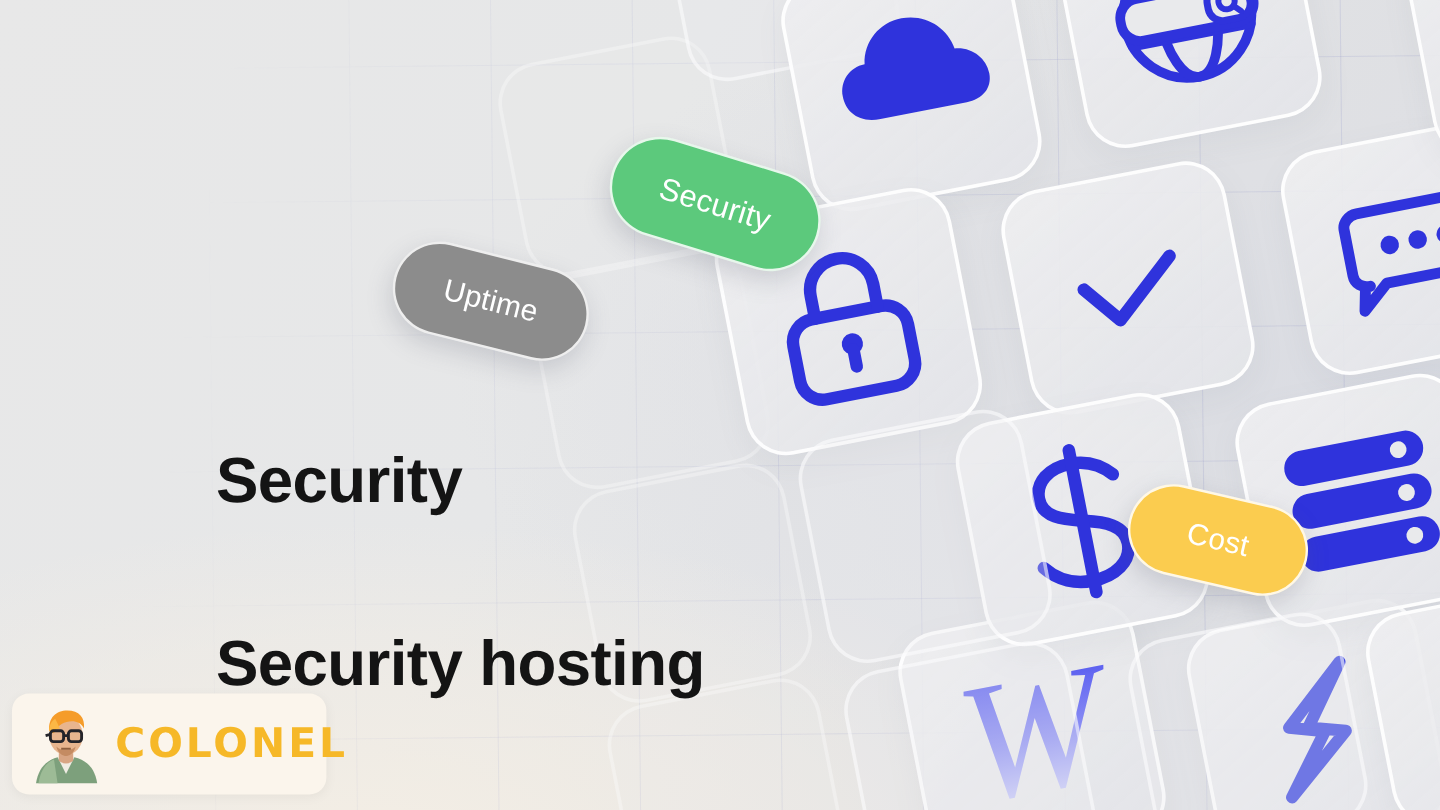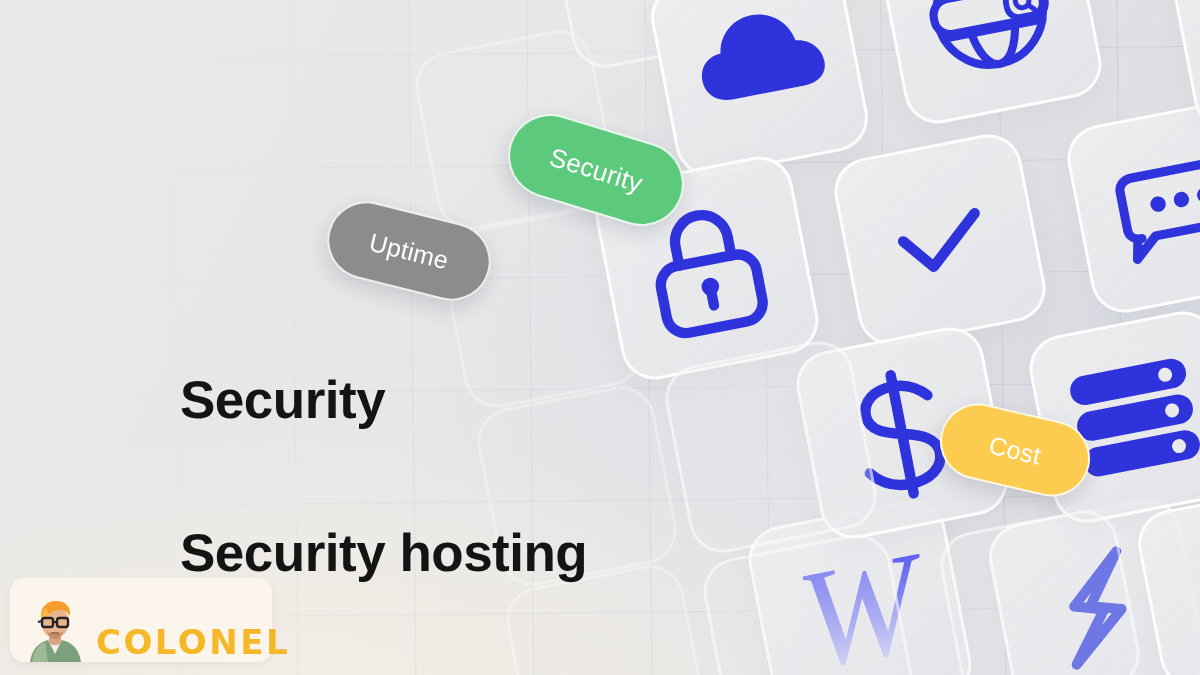--- a/index.html
+++ b/index.html
@@ -110,21 +110,21 @@
   
   .logo-badge {
     position: absolute;
     left: 10px;
     top: 578px;
     width: 262px;
     height: 84px;
     border-radius: 14px;
     background: #fbf5ec;
     display: flex;
-    align-items: flex-end;
+    align-items: center;
     gap: 10px;
     padding: 0 14px;
     box-shadow: 0 2px 10px rgba(0,0,0,0.05);
   }
   .logo-avatar { width: 62px; height: 66px; flex: 0 0 62px; }
   .logo-text {
     font-size: 34px;
     font-weight: 700;
     color: #f6b828;
     letter-spacing: 2.5px;

